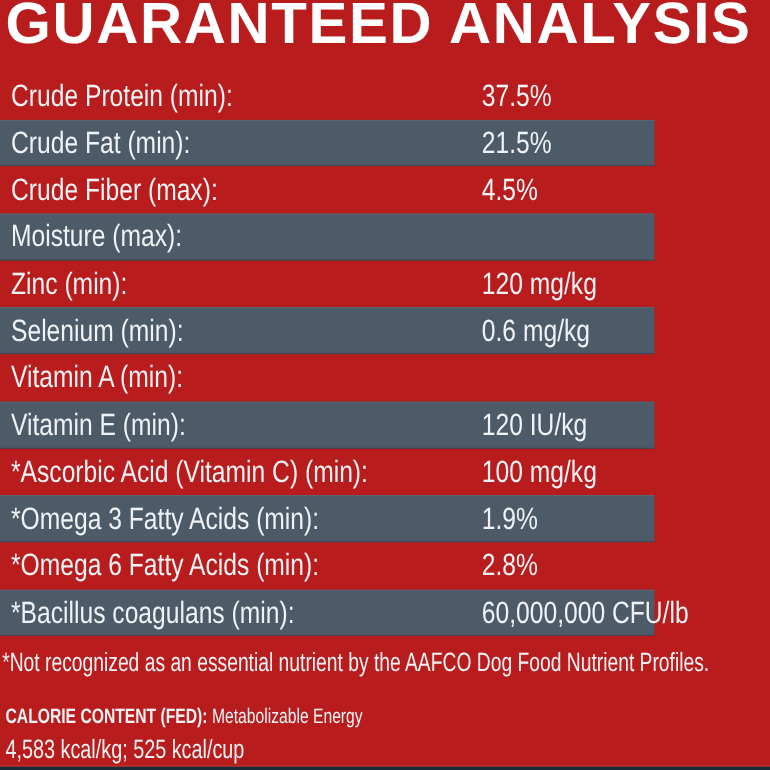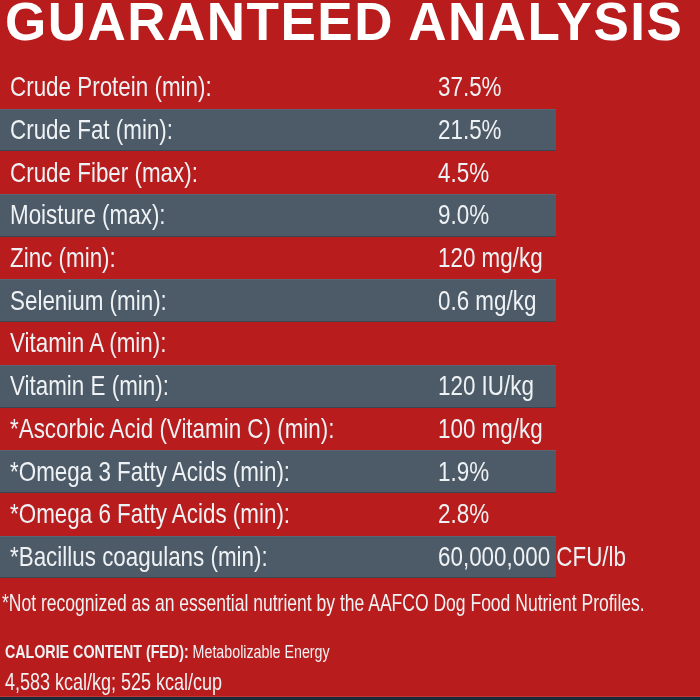--- a/index.html
+++ b/index.html
@@ -41,20 +41,21 @@
     width: 700px;
   }
   .ga-row {
     position: relative;
     height: 42.7px;
     width: 556px;
   }
   .ga-row.alt {
     background: #4d5a68;
     box-shadow: inset 0 1px 0 rgba(255,255,255,0.07), inset 0 -1px 0 rgba(0,0,0,0.22);
+    padding-left: 39px;
   }
   .cond {
     display: inline-block;
     transform: scaleX(0.8);
     transform-origin: 0 50%;
     white-space: nowrap;
   }
   .ga-label, .ga-value {
     position: absolute;
     top: 50%;
@@ -121,21 +122,20 @@
     <div class="ga-row alt">
       <span class="ga-label"><span class="cond">Crude Fat (min):</span></span>
       <span class="ga-value"><span class="cond">21.5%</span></span>
     </div>
     <div class="ga-row">
       <span class="ga-label"><span class="cond">Crude Fiber (max):</span></span>
       <span class="ga-value"><span class="cond">4.5%</span></span>
     </div>
     <div class="ga-row alt">
       <span class="ga-label"><span class="cond">Moisture (max):</span></span>
-      <span class="ga-value"><span class="cond">9.0%</span></span>
     </div>
     <div class="ga-row">
       <span class="ga-label"><span class="cond">Zinc (min):</span></span>
       <span class="ga-value"><span class="cond">120 mg/kg</span></span>
     </div>
     <div class="ga-row alt">
       <span class="ga-label"><span class="cond">Selenium (min):</span></span>
       <span class="ga-value"><span class="cond">0.6 mg/kg</span></span>
     </div>
     <div class="ga-row">

